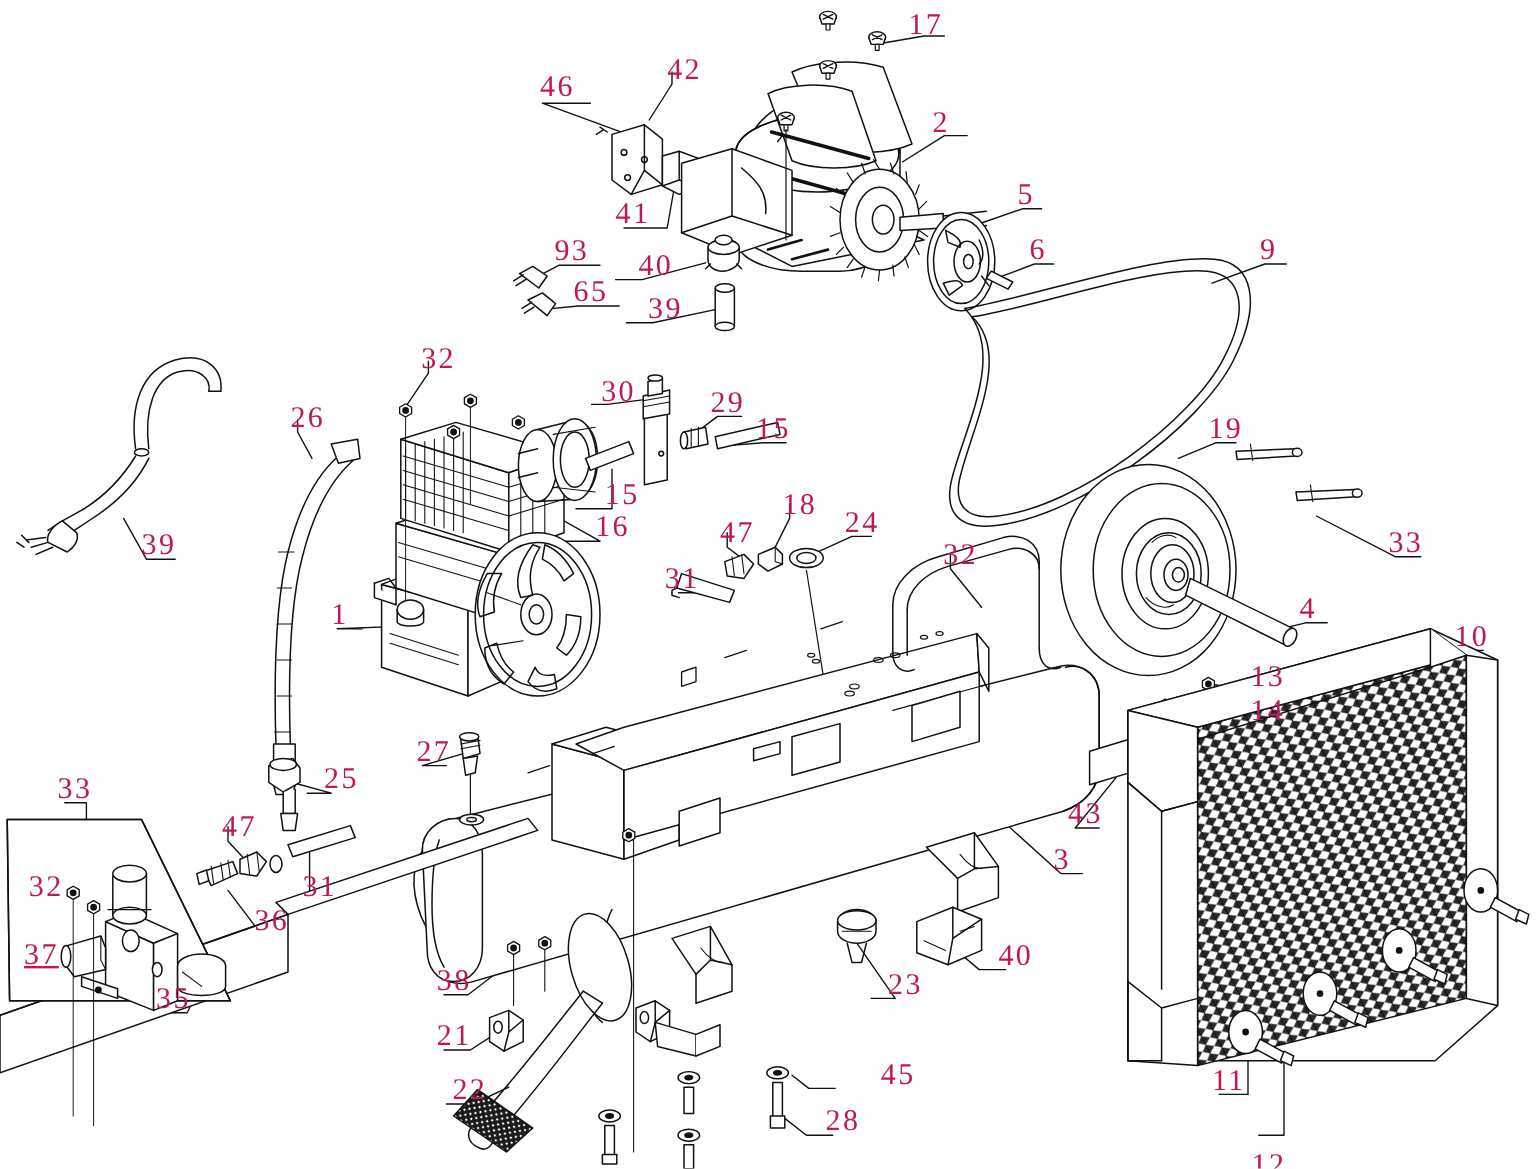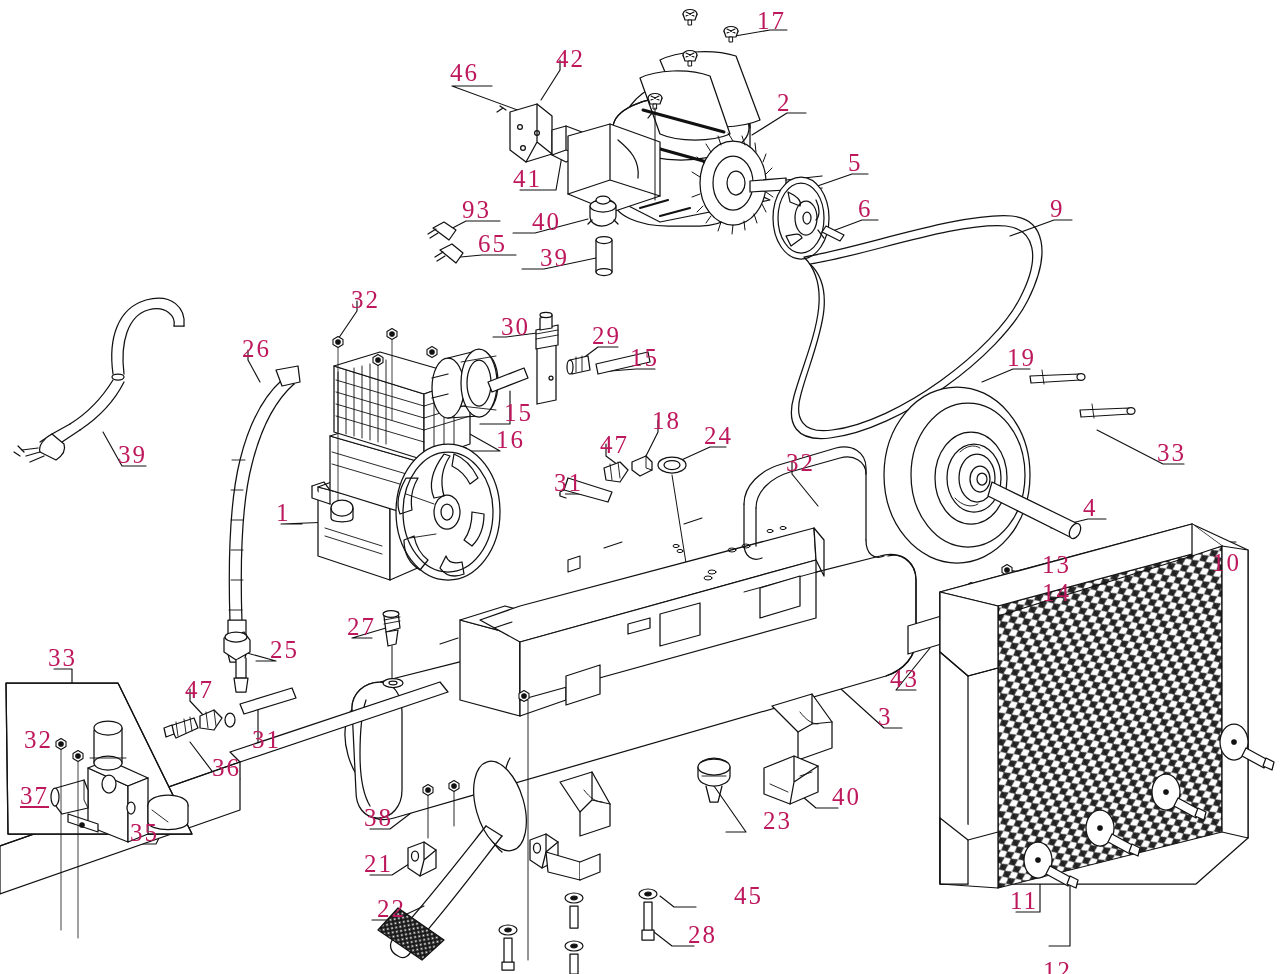--- a/index.html
+++ b/index.html
@@ -566,36 +566,36 @@
 <div class="cal" style="left:652px;top:408px;">18</div>
 <div class="cal" style="left:704px;top:423px;">24</div>
 <div class="cal" style="left:496px;top:427px;">16</div>
 <div class="cal" style="left:118px;top:442px;">39</div>
 <div class="cal" style="left:600px;top:432px;">47</div>
 <div class="cal" style="left:1157px;top:440px;">33</div>
 <div class="cal" style="left:554px;top:470px;">31</div>
 <div class="cal" style="left:786px;top:450px;">32</div>
 <div class="cal" style="left:1083px;top:495px;">4</div>
 <div class="cal" style="left:276px;top:500px;">1</div>
-<div class="cal" style="left:1212px;top:518px;margin-top:32px;">10</div>
+<div class="cal" style="left:1212px;top:518px;">10</div>
 <div class="cal" style="left:1042px;top:552px;font-family:Liberation Serif, serif;">13</div>
 <div class="cal" style="left:1042px;top:580px;">14</div>
 <div class="cal" style="left:347px;top:614px;">27</div>
 <div class="cal" style="left:270px;top:637px;">25</div>
 <div class="cal" style="left:48px;top:645px;">33</div>
 <div class="cal" style="left:185px;top:677px;">47</div>
 <div class="cal" style="left:890px;top:666px;">43</div>
 <div class="cal" style="left:252px;top:727px;">31</div>
 <div class="cal" style="left:878px;top:704px;">3</div>
 <div class="cal" style="left:24px;top:727px;">32</div>
 <div class="cal" style="left:212px;top:755px;">36</div>
 <div class="cal" style="left:20px;top:783px;text-decoration:underline;">37</div>
 <div class="cal" style="left:832px;top:784px;">40</div>
 <div class="cal" style="left:364px;top:805px;">38</div>
-<div class="cal" style="left:740px;top:808px;margin-left:23px;">23</div>
+<div class="cal" style="left:740px;top:808px;">23</div>
 <div class="cal" style="left:130px;top:820px;">35</div>
 <div class="cal" style="left:364px;top:851px;">21</div>
 <div class="cal" style="left:724px;top:883px;margin-left:10px;">45</div>
 <div class="cal" style="left:366px;top:896px;margin-left:11px;">22</div>
 <div class="cal" style="left:1010px;top:888px;">11</div>
 <div class="cal" style="left:1043px;top:922px;margin-top:36px;">12</div>
 <div class="cal" style="left:688px;top:922px;">28</div>
 
 </div>
 

